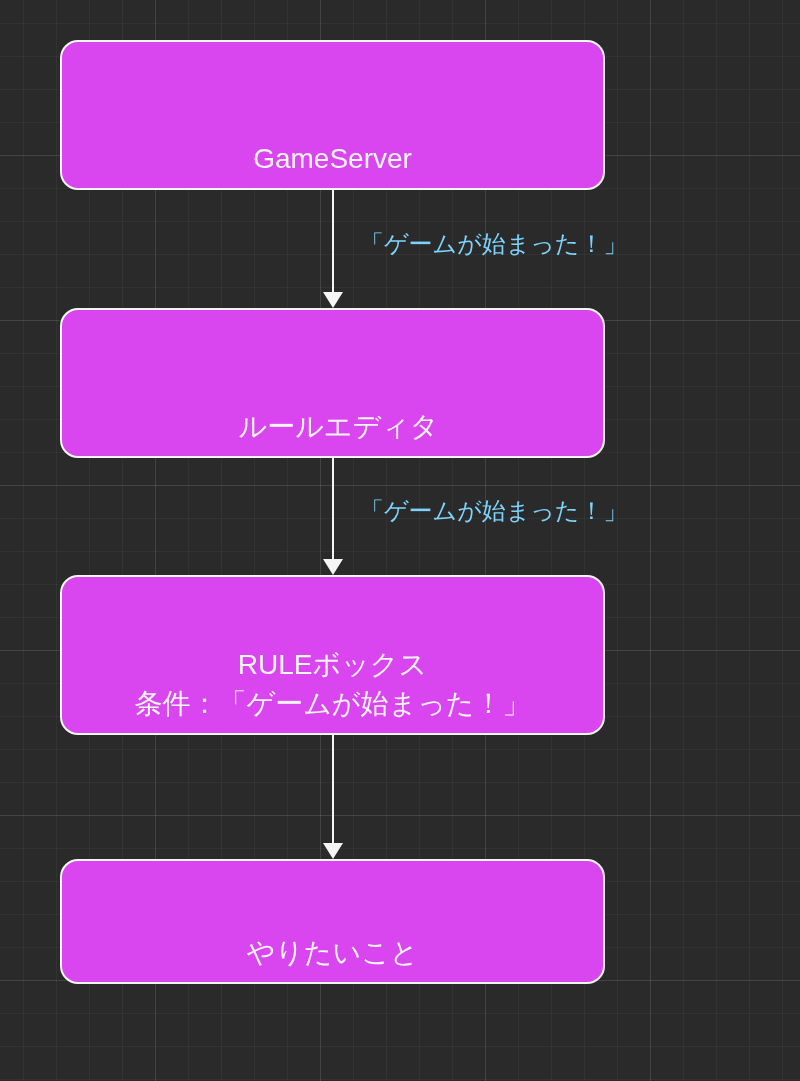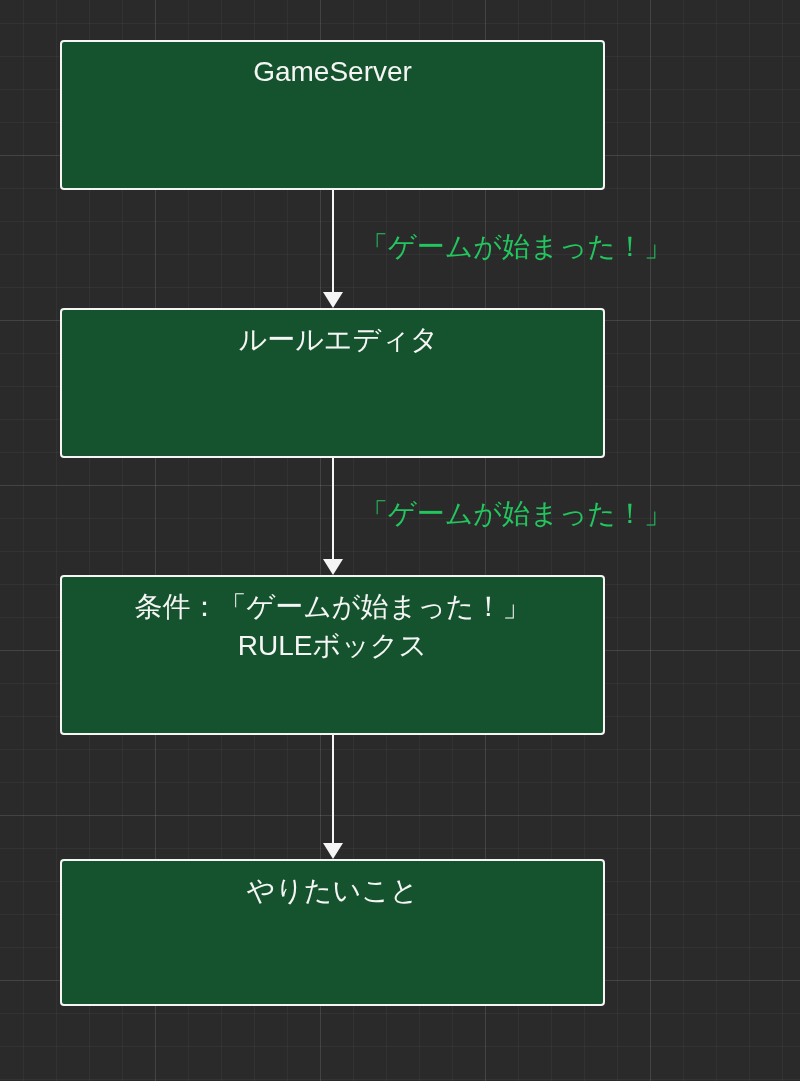--- a/index.html
+++ b/index.html
@@ -29,26 +29,26 @@
       background-size: 33px 33px, 33px 33px, 165px 165px, 165px 165px;
       background-position: -10px -10px, -10px -10px, -10px -10px, -10px -10px;
     }
     .diagram {
       position: relative;
       width: 100%;
       height: 100%;
     }
     .node {
       position: absolute;
-      background-color: #14532d;
+      background-color: #d946ef;
       border: 2px solid #f5f5f5;
-      border-radius: 4px;
+      border-radius: 18px;
       display: flex;
       flex-direction: column;
-      justify-content: flex-start;
+      justify-content: flex-end;
       align-items: center;
       color: #f5f5f5;
       font-size: 28px;
       text-align: center;
       padding: 10px 20px;
       line-height: 1.4;
     }
     .arrow-container {
       position: absolute;
       left: 50%;
@@ -63,33 +63,33 @@
     }
     .arrow-head {
       width: 0;
       height: 0;
       border-left: 10px solid transparent;
       border-right: 10px solid transparent;
       border-top: 16px solid #f5f5f5;
     }
     .edge-label {
       position: absolute;
-      color: #22c55e;
-      font-size: 28px;
+      color: #7dd3fc;
+      font-size: 24px;
       white-space: nowrap;
     }
     .node-line {
       display: block;
     }
 
     
     #node-0 { left: 60px; top: 40px; width: 545px; height: 150px; }
     #node-1 { left: 60px; top: 308px; width: 545px; height: 150px; padding-left: 32px; }
     #node-2 { left: 60px; top: 575px; width: 545px; height: 160px; }
-    #node-3 { left: 60px; top: 859px; width: 545px; height: 147px; }
+    #node-3 { left: 60px; top: 859px; width: 545px; height: 125px; }
 
     
     #arrow-0 { top: 190px; left: 333px; }
     #arrow-0 .arrow-line { height: 102px; }
     #arrow-1 { top: 458px; left: 333px; }
     #arrow-1 .arrow-line { height: 101px; }
     #arrow-2 { top: 735px; left: 333px; }
     #arrow-2 .arrow-line { height: 108px; }
 
     
@@ -117,22 +117,22 @@
     <span class="node-line">ルールエディタ</span>
   </div>
 
   <div class="arrow-container" id="arrow-1">
     <div class="arrow-line"></div>
     <div class="arrow-head"></div>
   </div>
   <div class="edge-label" id="edge-label-1">「ゲームが始まった！」</div>
 
   <div class="node" id="node-2">
+    <span class="node-line">RULEボックス</span>
     <span class="node-line">条件：「ゲームが始まった！」</span>
-    <span class="node-line">RULEボックス</span>
   </div>
 
   <div class="arrow-container" id="arrow-2">
     <div class="arrow-line"></div>
     <div class="arrow-head"></div>
   </div>
 
   <div class="node" id="node-3">
     <span class="node-line">やりたいこと</span>
   </div>

